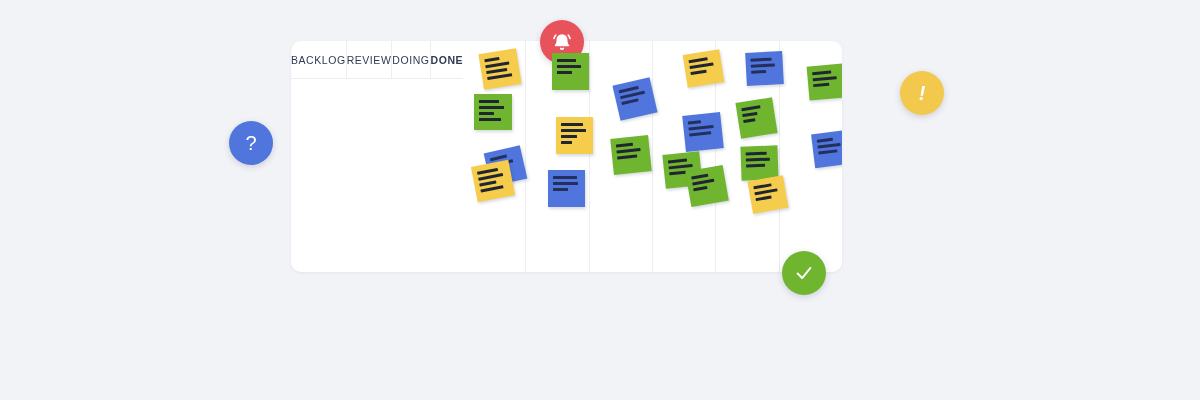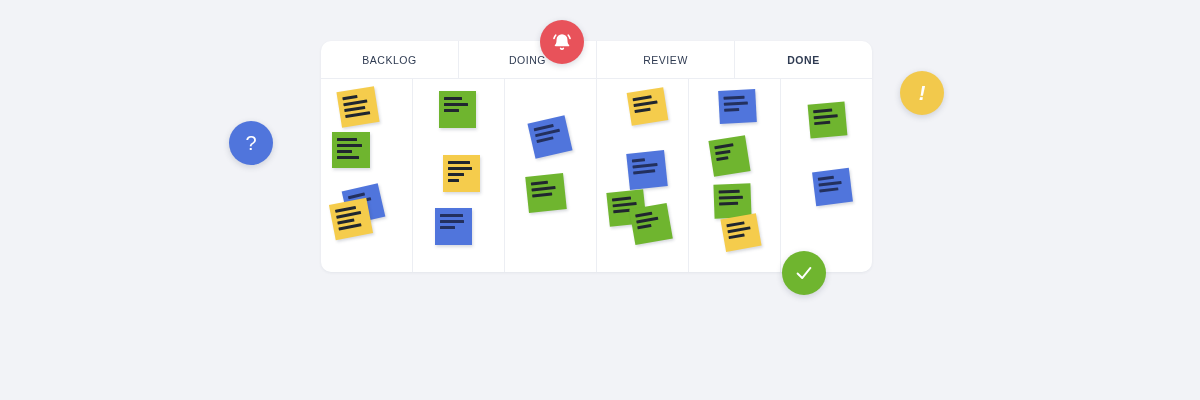--- a/index.html
+++ b/index.html
@@ -19,23 +19,22 @@
   #kanban-board {
     position: absolute;
     left: 291px;
     top: 41px;
     width: 551px;
     height: 231px;
     background: #ffffff;
     border-radius: 10px;
     box-shadow: 0 1px 3px rgba(40,50,80,.07);
     display: flex;
-    flex-direction: column;
+    flex-direction: row;
     overflow: hidden;
-    margin-left: 30px;
   }
 
   .board-header {
     display: flex;
     height: 37px;
     flex: 0 0 37px;
     border-bottom: 1px solid #eceef3;
   }
   .col-head {
     flex: 1 1 0;
@@ -121,22 +120,22 @@
   }
   .badge svg { display: block; }
 </style>
 </head>
 <body>
 
 <div id="kanban-board">
 
   <div class="board-header">
     <div class="col-head">BACKLOG</div>
+    <div class="col-head">REVIEW</div>
     <div class="col-head">DOING</div>
-    <div class="col-head">REVIEW</div>
     <div class="col-head">DONE</div>
   </div>
 
   <div class="board-body">
     <div class="col-body">
         <div class="note yellow" style="left: 18px; top: 10px; width: 38px; height: 36px; transform: rotate(-9deg); z-index: 10;">
           <div class="ln" style="width: 55%;"></div>
           <div class="ln" style="width: 85%;"></div>
           <div class="ln" style="width: 75%;"></div>
           <div class="ln" style="width: 90%;"></div>

